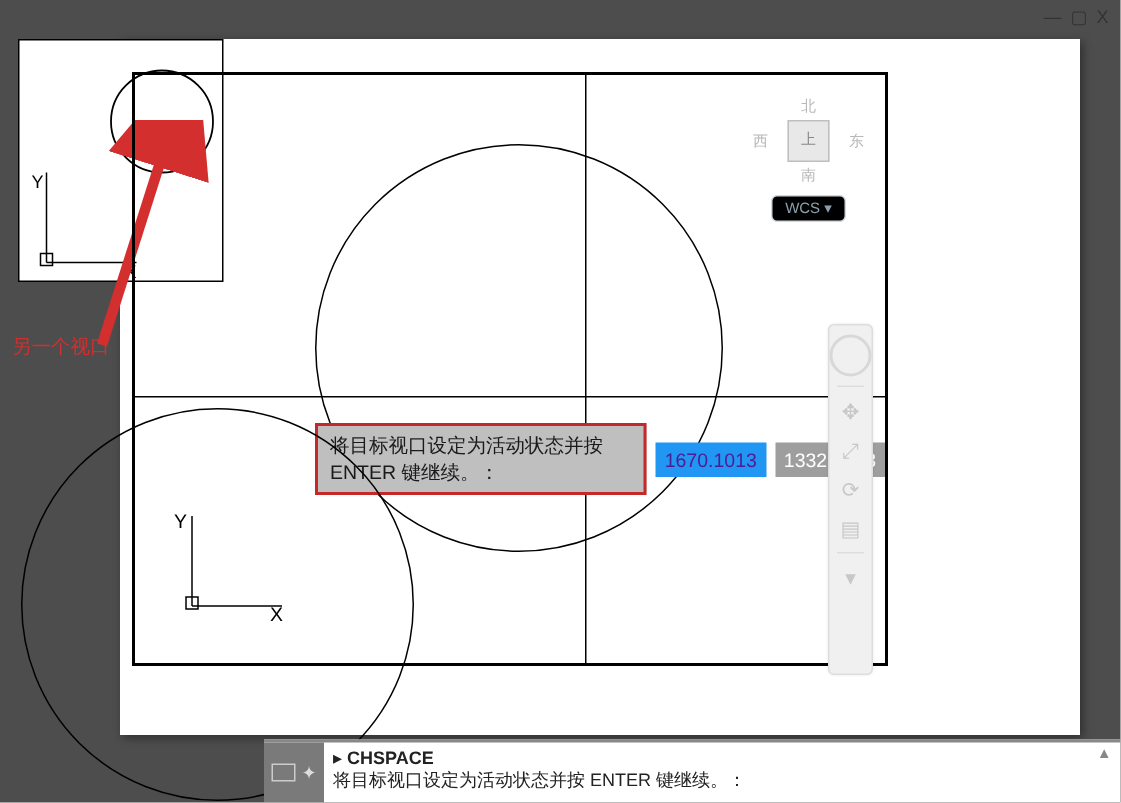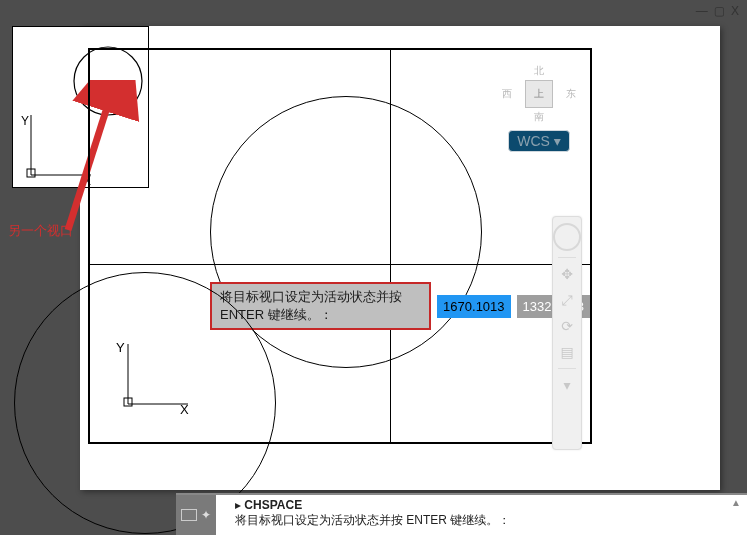--- a/index.html
+++ b/index.html
@@ -9,36 +9,36 @@
 .small-vp svg{width:100%;height:100%}
 .main-vp{position:absolute;left:88px;top:48px;width:500px;height:392px;border:2px solid #000}
 .main-vp-label{position:absolute;left:6px;top:4px;font-size:13px;color:#000}
 .big-circle{position:absolute;left:120px;top:46px;width:270px;height:270px;border:1.5px solid #000;border-radius:50%}
 .crosshair-h{position:absolute;left:0;top:214px;width:100%;height:0;border-top:1px solid #000}
 .crosshair-v{position:absolute;left:300px;top:0;width:0;height:100%;border-left:1px solid #000}
 .ucs-main{position:absolute;left:26px;bottom:26px}
 .viewcube{position:absolute;right:14px;top:14px;width:74px;height:74px;text-align:center;color:#b8b8b8;font-size:10px}
 .vc-face{width:26px;height:26px;background:#e8e8e8;border:1px solid #bfbfbf;margin:2px auto;line-height:26px;color:#888}
 .vc-row{display:flex;justify-content:center;align-items:center;gap:6px}
-.wcs-badge{display:inline-block;margin-top:6px;padding:2px 8px;background:#0c4a6e;border:1px solid #d0d8de;border-radius:4px;color:#8aa0ae;font-size:14px}
+.wcs-badge{display:inline-block;margin-top:6px;padding:2px 8px;background:#000000;border:1px solid #d0d8de;border-radius:4px;color:#8aa0ae;font-size:10px}
 .navbar{position:absolute;right:8px;top:166px;width:28px;height:220px;background:#f0f0f0;border:1px solid #ddd;border-radius:4px;display:flex;flex-direction:column;align-items:center;gap:6px;padding:6px 0;box-shadow:0 0 2px rgba(0,0,0,.1)}
 .nav-item{width:20px;height:20px;display:flex;align-items:center;justify-content:center;color:#c8c8c8;font-size:14px}
 .nav-wheel{width:24px;height:24px;border:2px solid #d8d8d8;border-radius:50%}
 .nav-sep{width:18px;height:0;border-top:1px solid #ddd}
 .prompt-wrap{position:absolute;left:120px;top:232px;display:flex;align-items:center}
 .prompt-box{border:2px solid #c62828;background:#bfbfbf;color:#1a1a1a;padding:4px 8px;font-size:13px}
 .coord{margin-left:6px;padding:4px 6px;font-size:13px}
-.coord-x{background:#2196f3;color:#000000}
+.coord-x{background:#2196f3;color:#4c1d95}
 .coord-y{background:#9e9e9e;color:#fff}
 .ext-circle{position:absolute;left:14px;top:272px;width:260px;height:260px;border:1.5px solid #000;border-radius:50%}
 .arrow{position:absolute;left:48px;top:80px;pointer-events:none}
 .callout{position:absolute;left:8px;top:222px;color:#d32f2f;font-size:13px}
 .cmdline{position:absolute;left:176px;bottom:0;right:0;height:40px;background:#fff;border-top:2px solid #888;display:flex}
 .cmd-handle{width:40px;background:#7a7a7a;display:flex;align-items:center;justify-content:center;gap:4px;color:#ddd}
-.cmd-body{flex:1;padding:3px 19px;font-size:12px;color:#222}
+.cmd-body{flex:1;padding:3px 6px;font-size:12px;color:#222}
 .cmd-name{font-weight:bold}
 .cmd-arrow{position:absolute;right:6px;top:2px;color:#888;font-size:10px}
 .cmd-icon-box{width:14px;height:10px;border:1px solid #ccc}
 </style>
 </head>
 <body>
 
 <div class="window-controls">
   <span>—</span>
   <span>▢</span>

